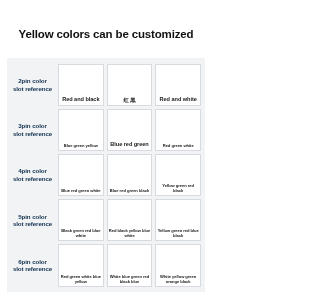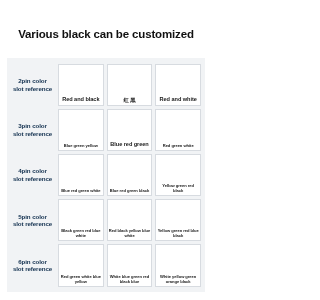--- a/index.html
+++ b/index.html
@@ -107,21 +107,21 @@
   .cell-caption.big {
     font-size: 5.6px;
     line-height: 6.6px;
   }
 </style>
 </head>
 <body>
 
 <div id="page">
 
-  <div class="page-title">Various black can be customized</div>
+  <div class="page-title">Yellow colors can be customized</div>
 
   <div class="panel">
 
   <div class="row">
         <div class="row-label">
           <div><span>2pin color</span><br><span>slot reference</span></div>
         </div>
         <div class="cells">
           <div class="cell">
             <div class="swatch-wrap">

